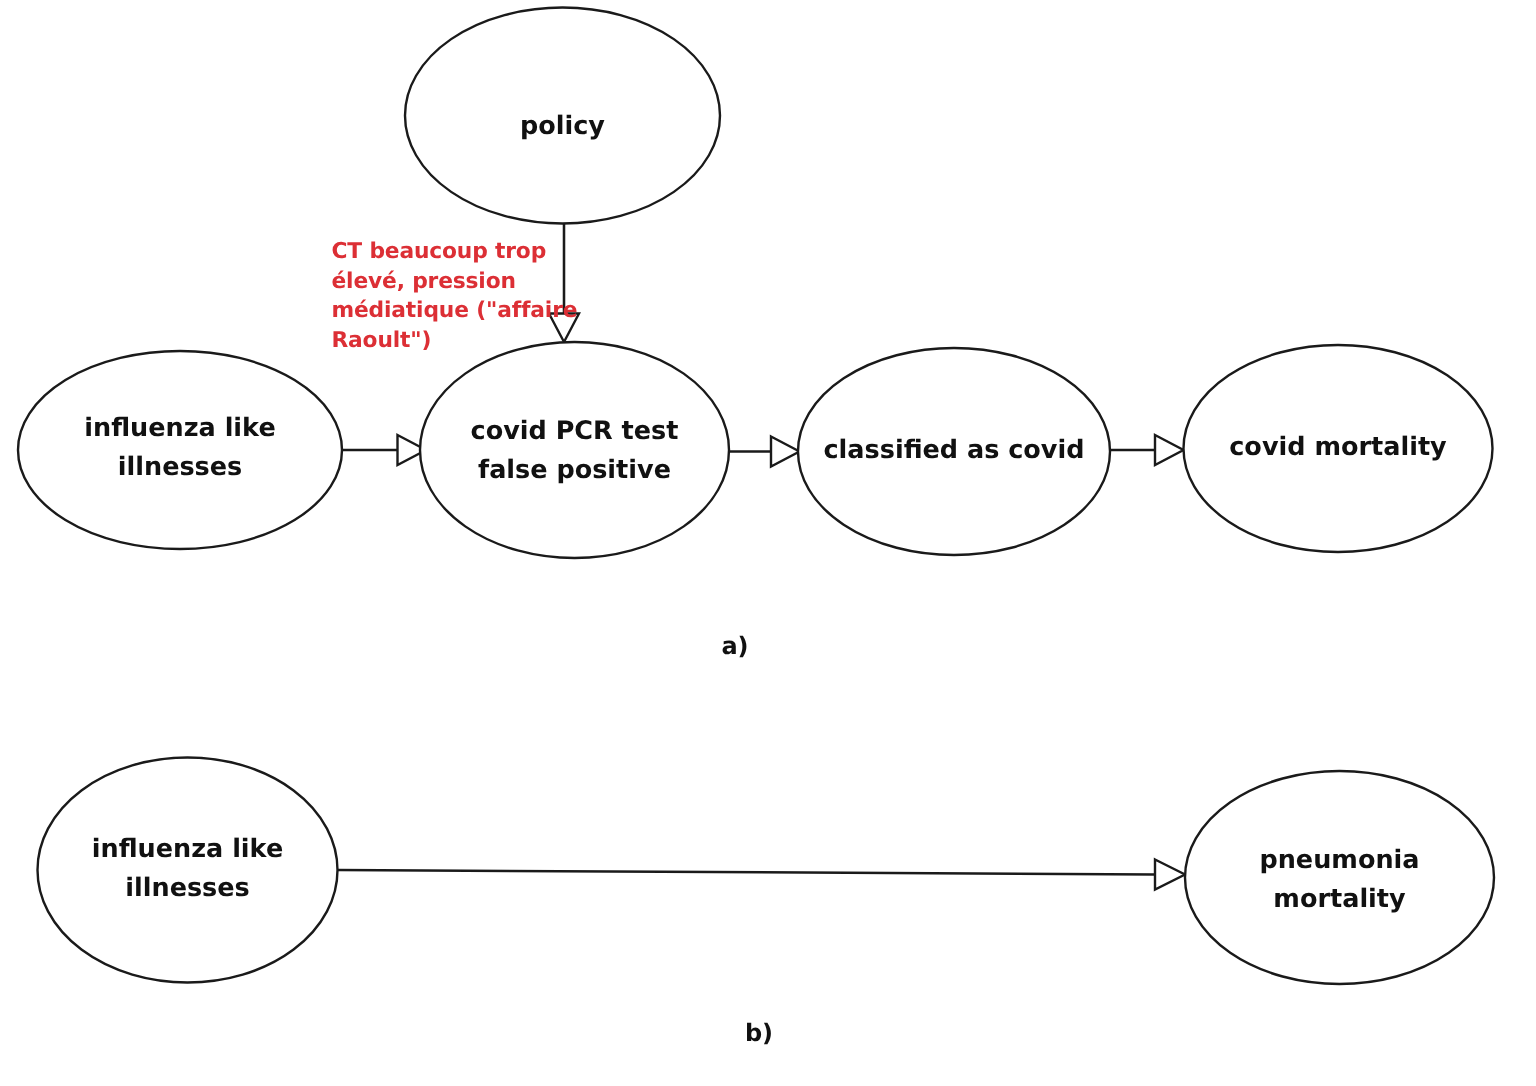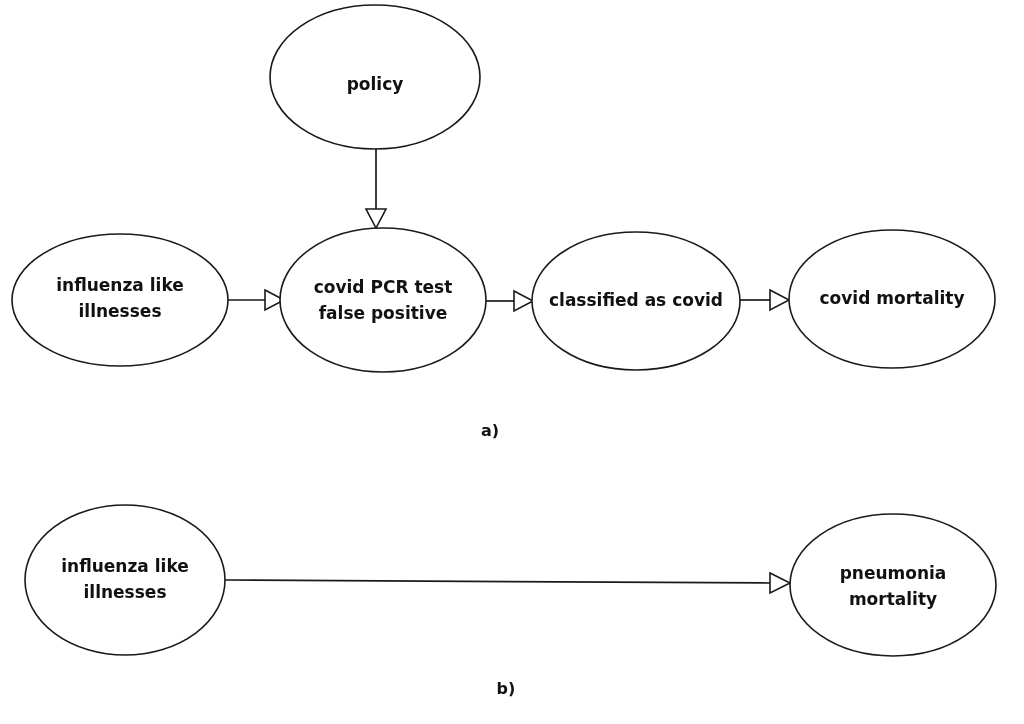--- a/index.html
+++ b/index.html
@@ -146,14 +146,18 @@
       <g>
         <ellipse class="node-ellipse" cx="893" cy="585" rx="103" ry="71"></ellipse>
         <text class="node-label" x="893" y="574">pneumonia</text>
         <text class="node-label" x="893" y="600">mortality</text>
       </g>
 
       <text class="panel-label" x="506" y="694">b)</text>
     </g>
   </svg>
 
+  <div class="annotation-text" id="annotation-ct-pression" style="left: 221px; top: 159px; color: rgb(220, 47, 53);">CT beaucoup trop
+élevé, pression
+médiatique ("affaire
+Raoult")</div>
 
 </div>
 
 </body></html>

